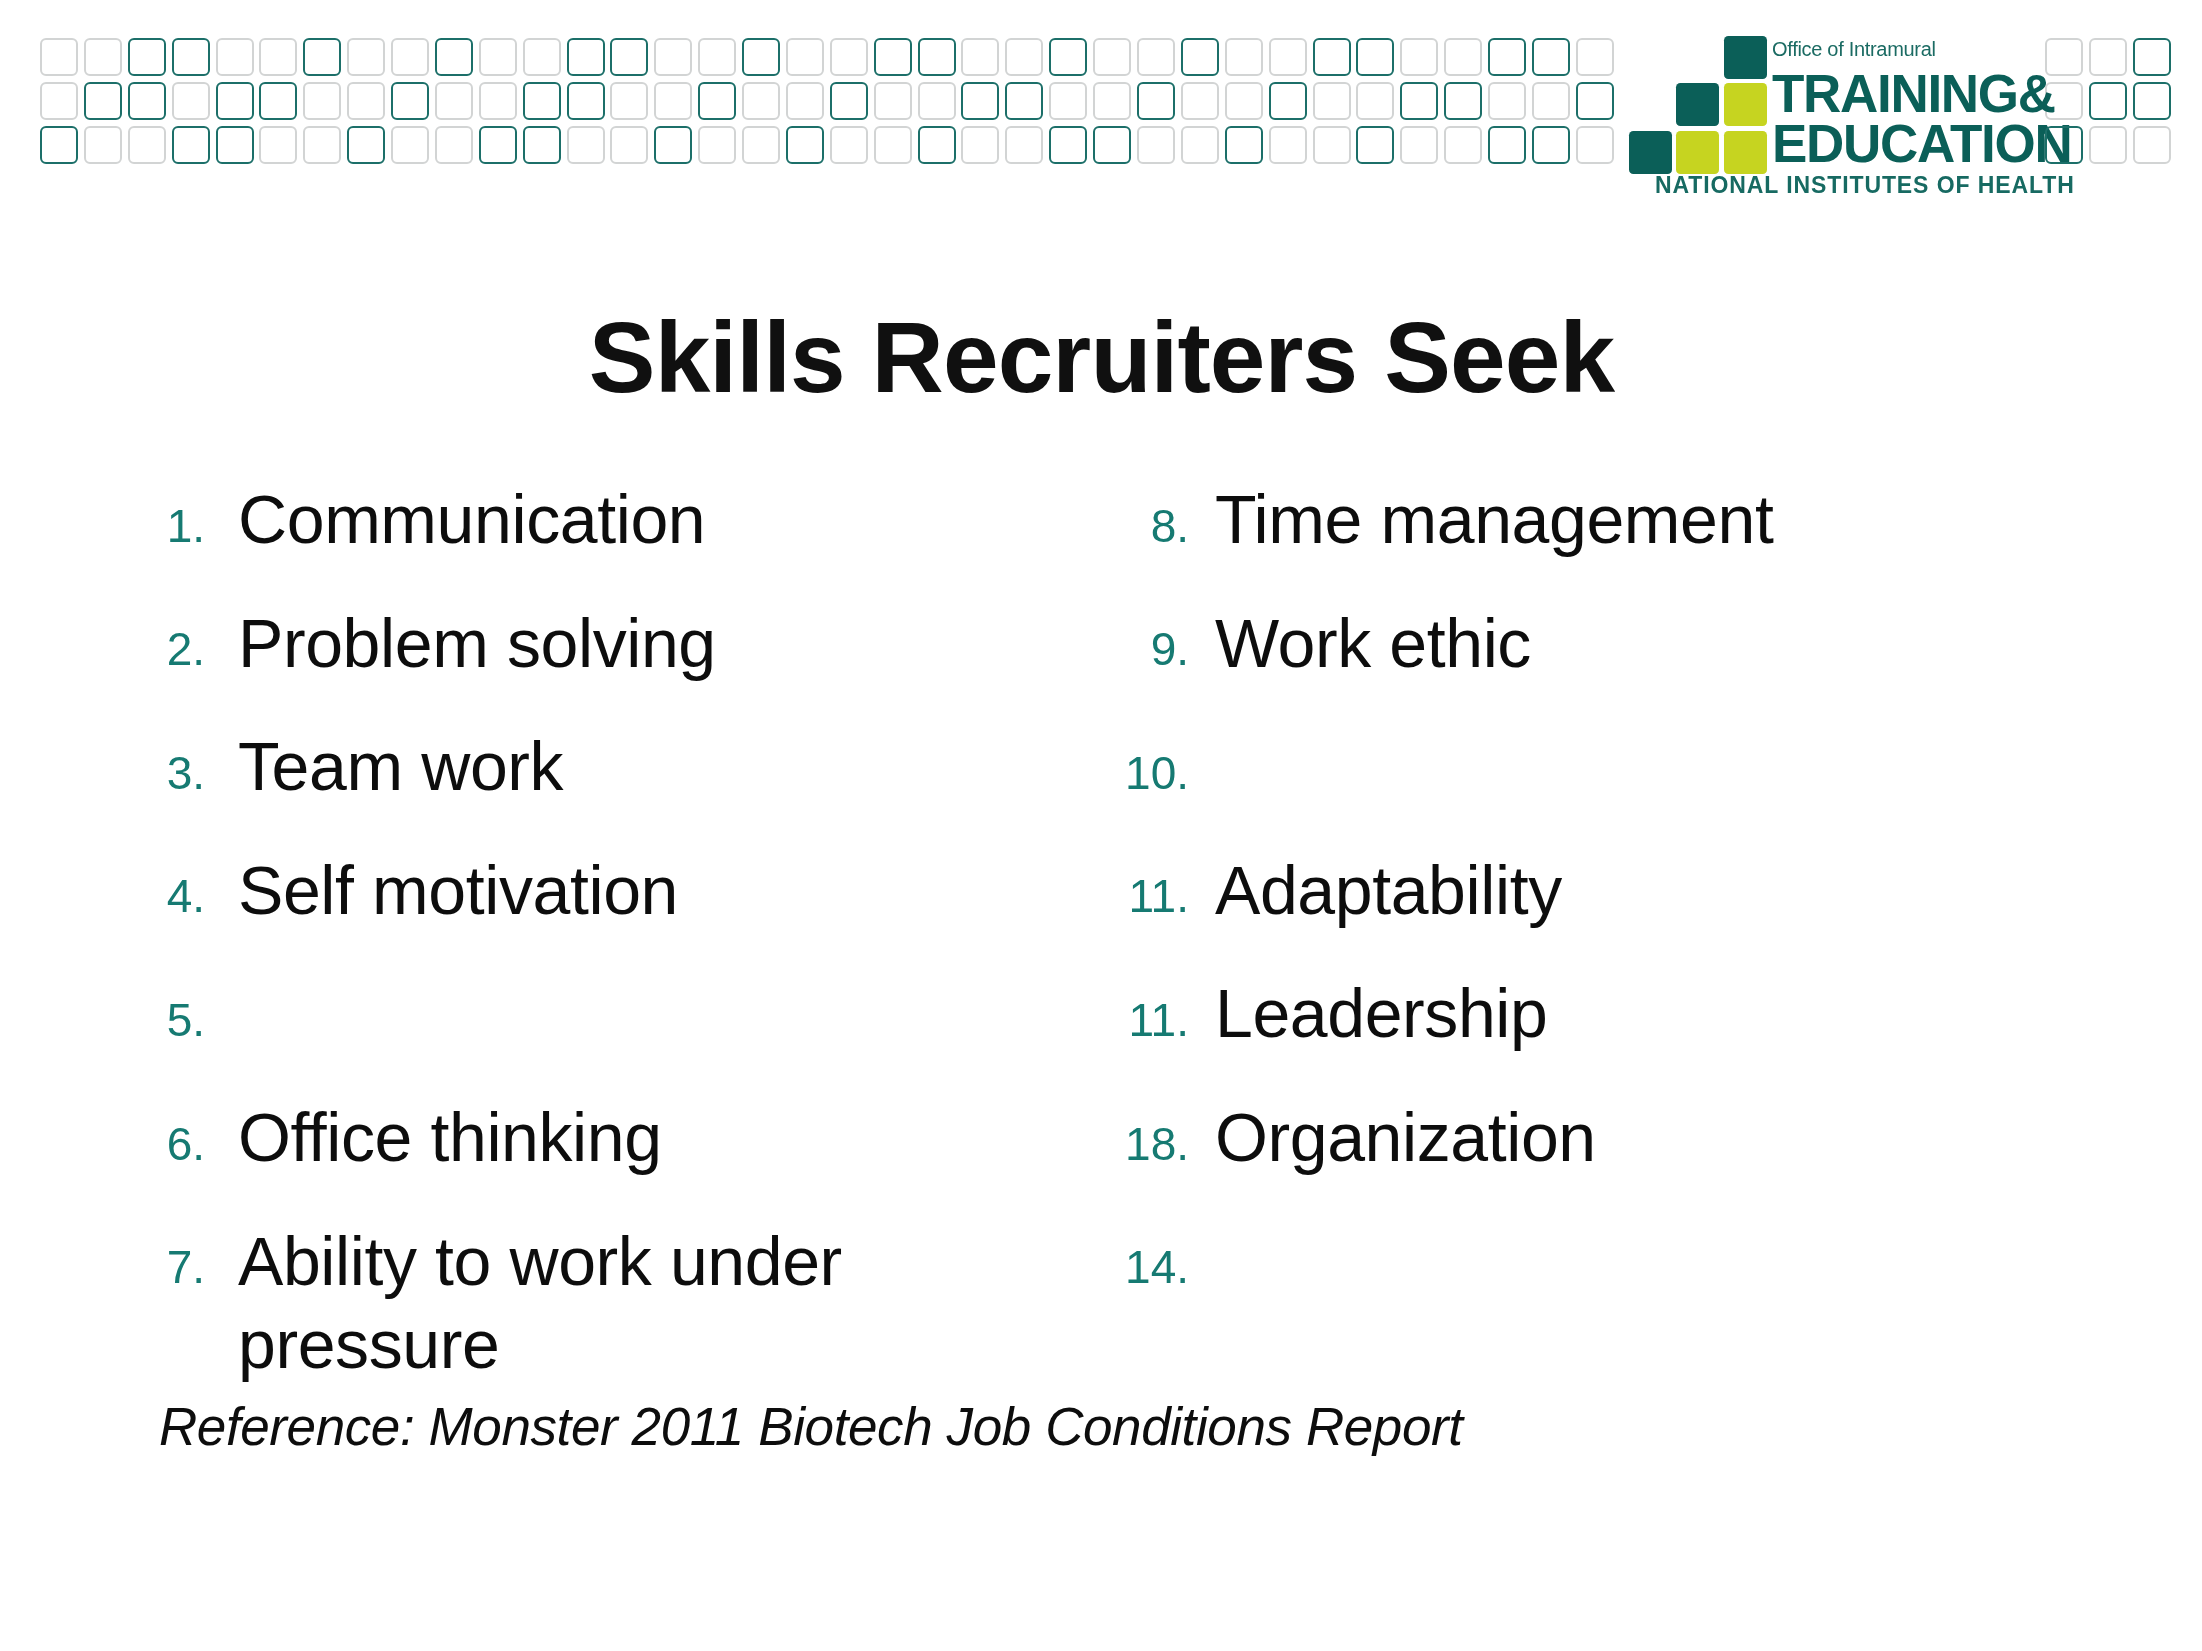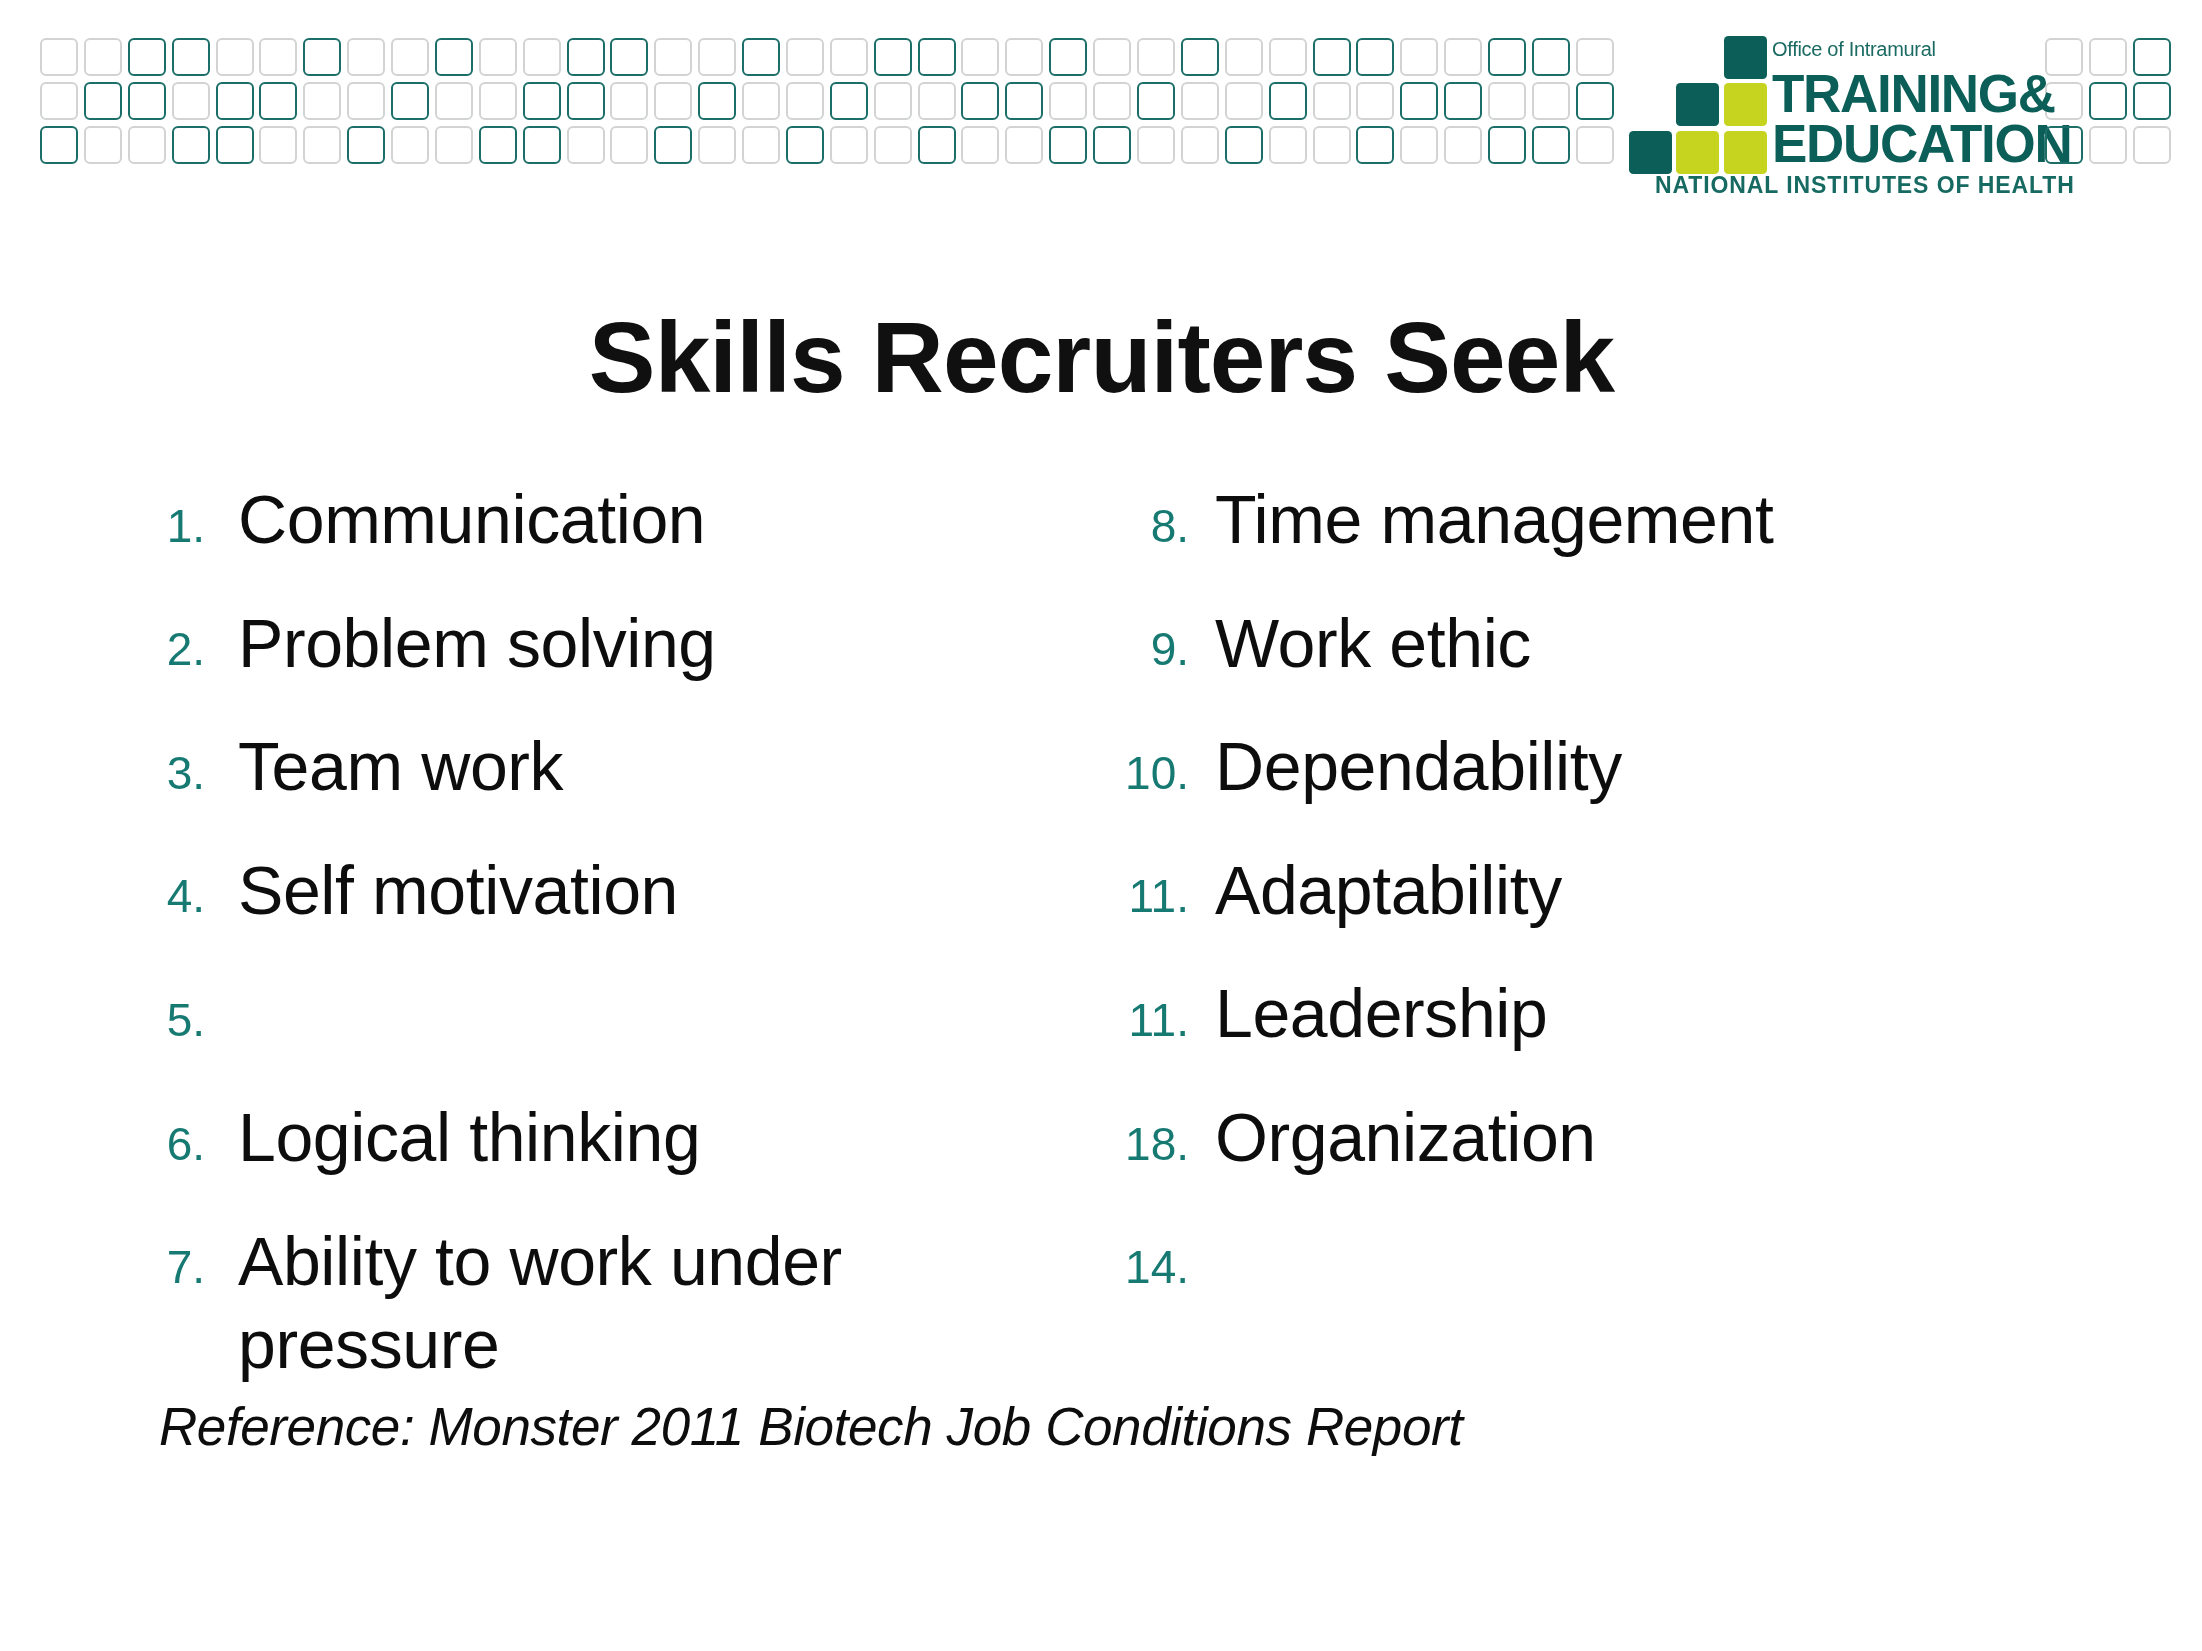--- a/index.html
+++ b/index.html
@@ -332,39 +332,38 @@
     </div>
     <div class="list-item">
       <span class="item-num">4.</span>
       <span class="item-label">Self motivation</span>
     </div>
     <div class="list-item">
       <span class="item-num">5.</span>
     </div>
     <div class="list-item">
       <span class="item-num">6.</span>
-      <span class="item-label">Logical thinking</span>
+      <span class="item-label">Office thinking</span>
     </div>
     <div class="list-item">
       <span class="item-num">7.</span>
       <span class="item-label">Ability to work under pressure</span>
     </div>
   </div>
 <div id="col-right" class="list-col">
     <div class="list-item">
       <span class="item-num">8.</span>
       <span class="item-label">Time management</span>
     </div>
     <div class="list-item">
       <span class="item-num">9.</span>
       <span class="item-label">Work ethic</span>
     </div>
     <div class="list-item">
       <span class="item-num">10.</span>
-      <span class="item-label">Dependability</span>
     </div>
     <div class="list-item">
       <span class="item-num">11.</span>
       <span class="item-label">Adaptability</span>
     </div>
     <div class="list-item">
       <span class="item-num">11.</span>
       <span class="item-label">Leadership</span>
     </div>
     <div class="list-item">

